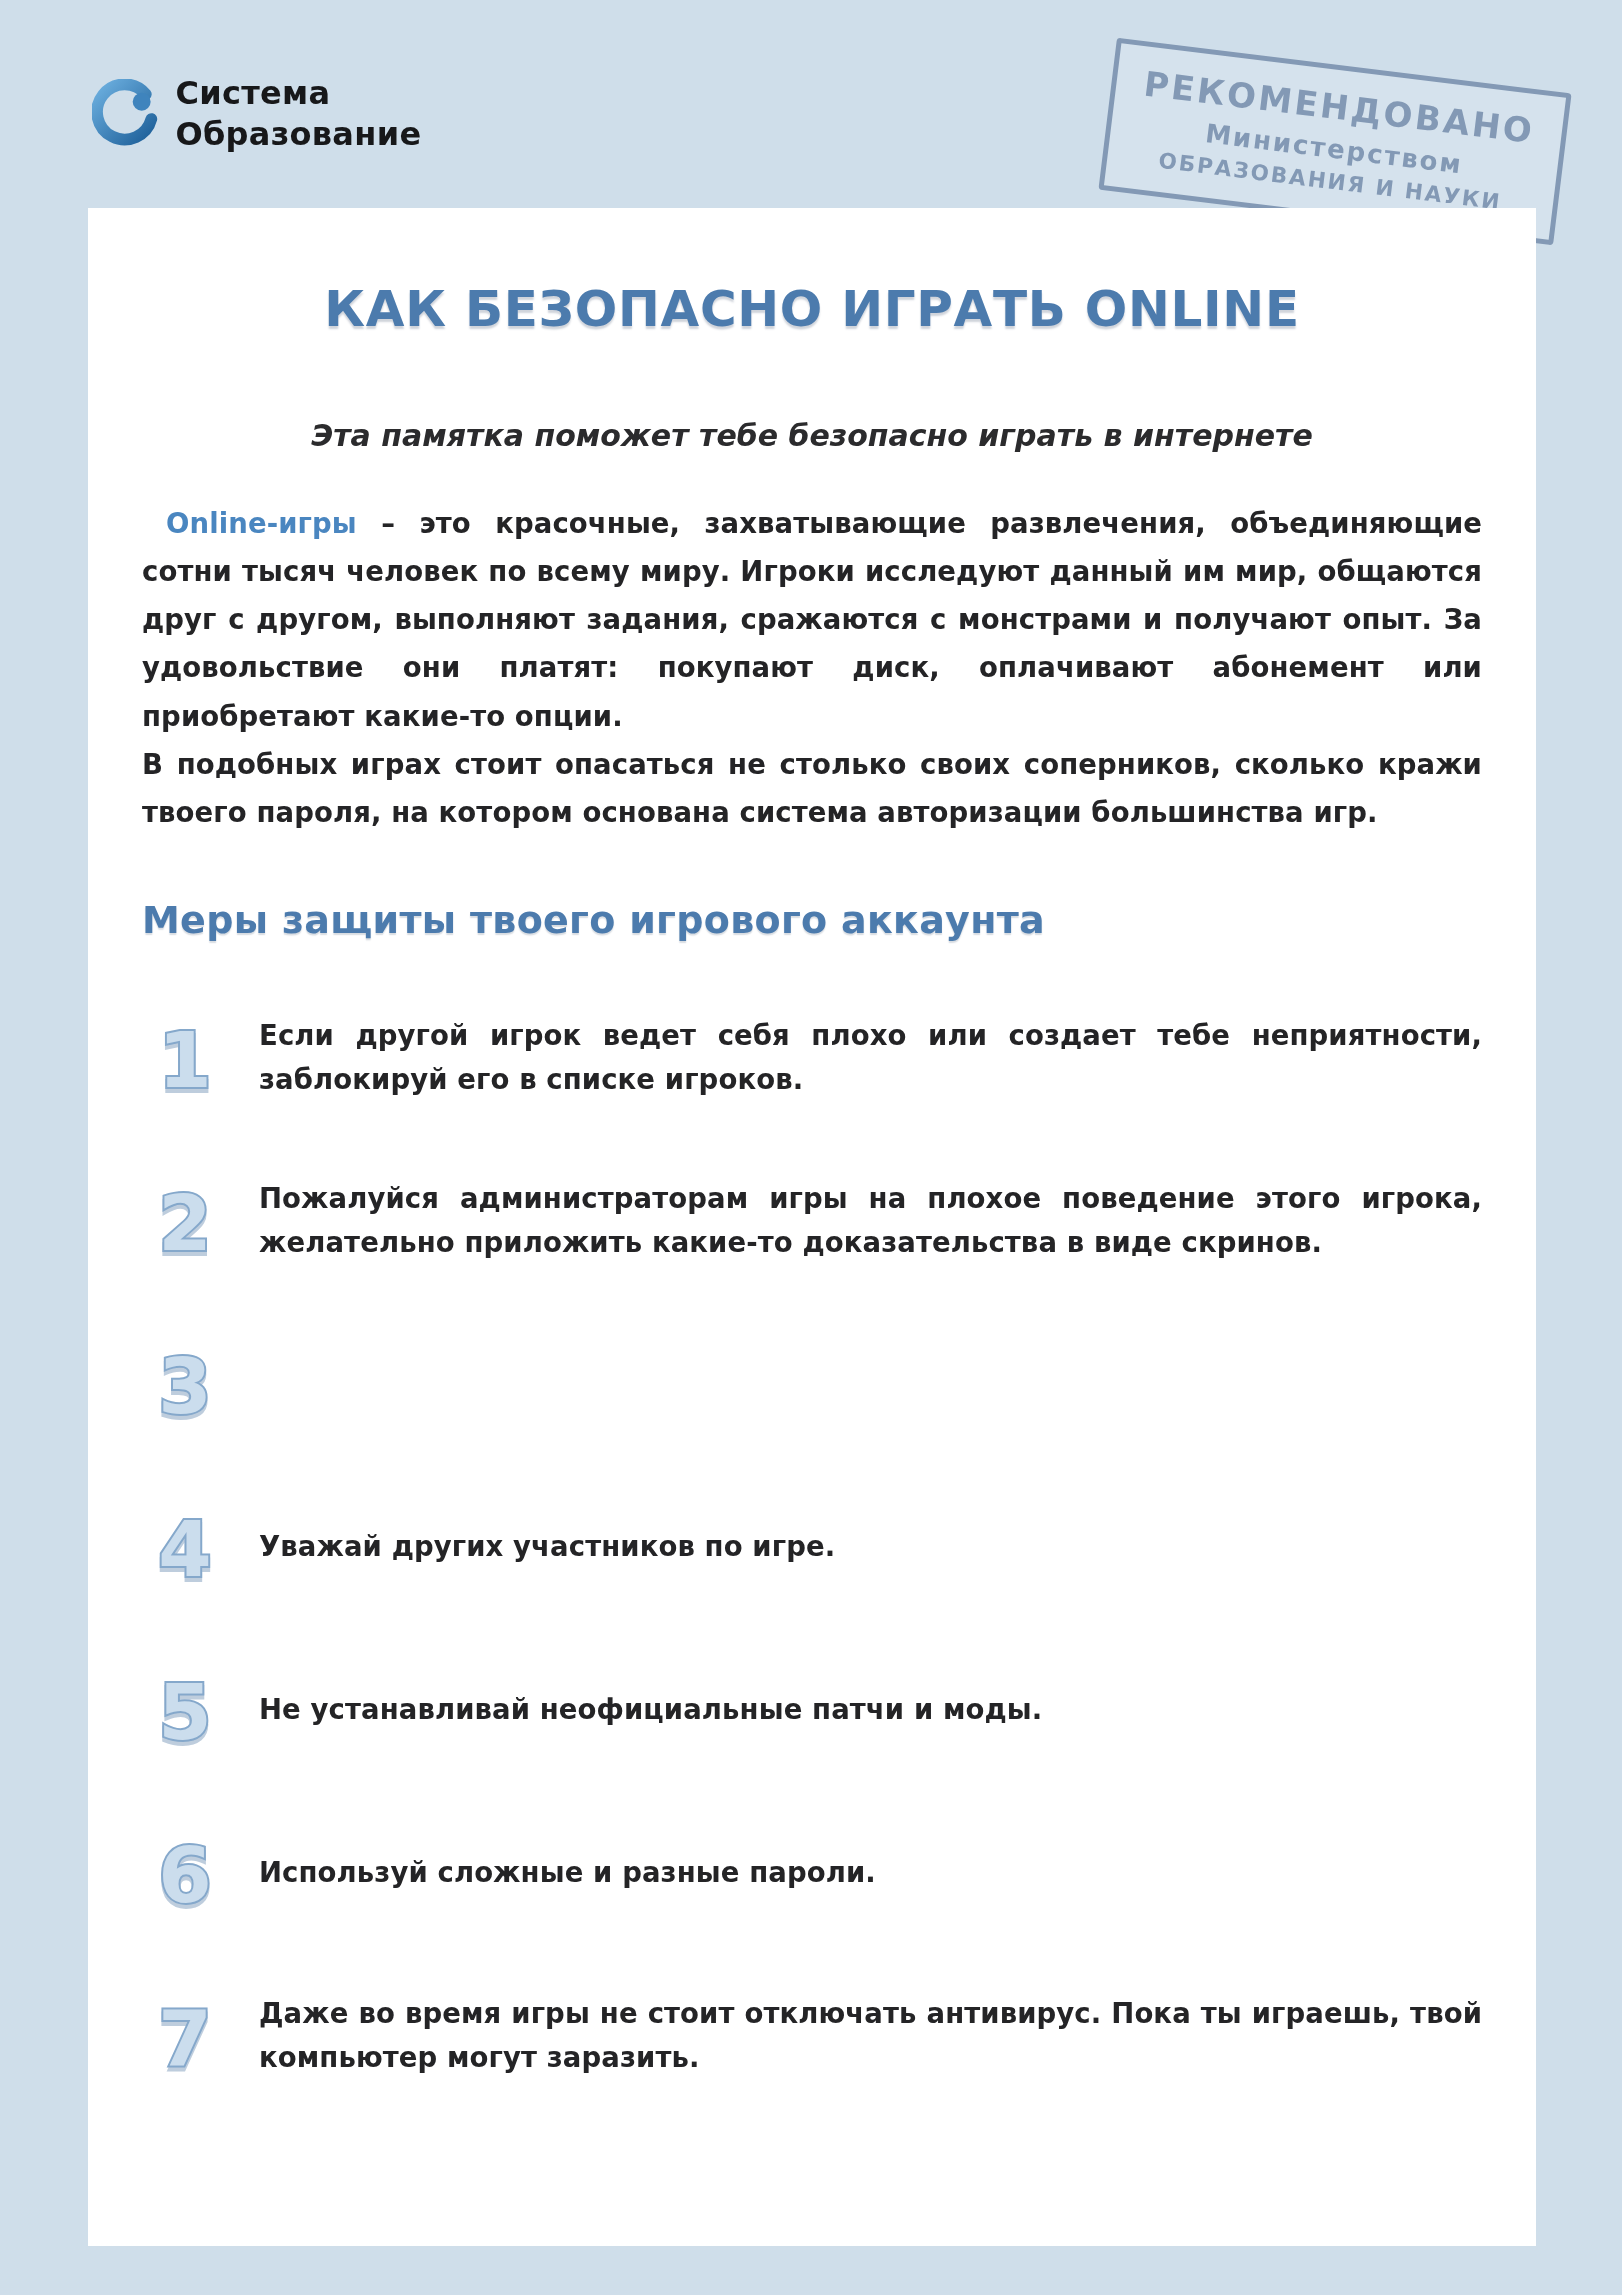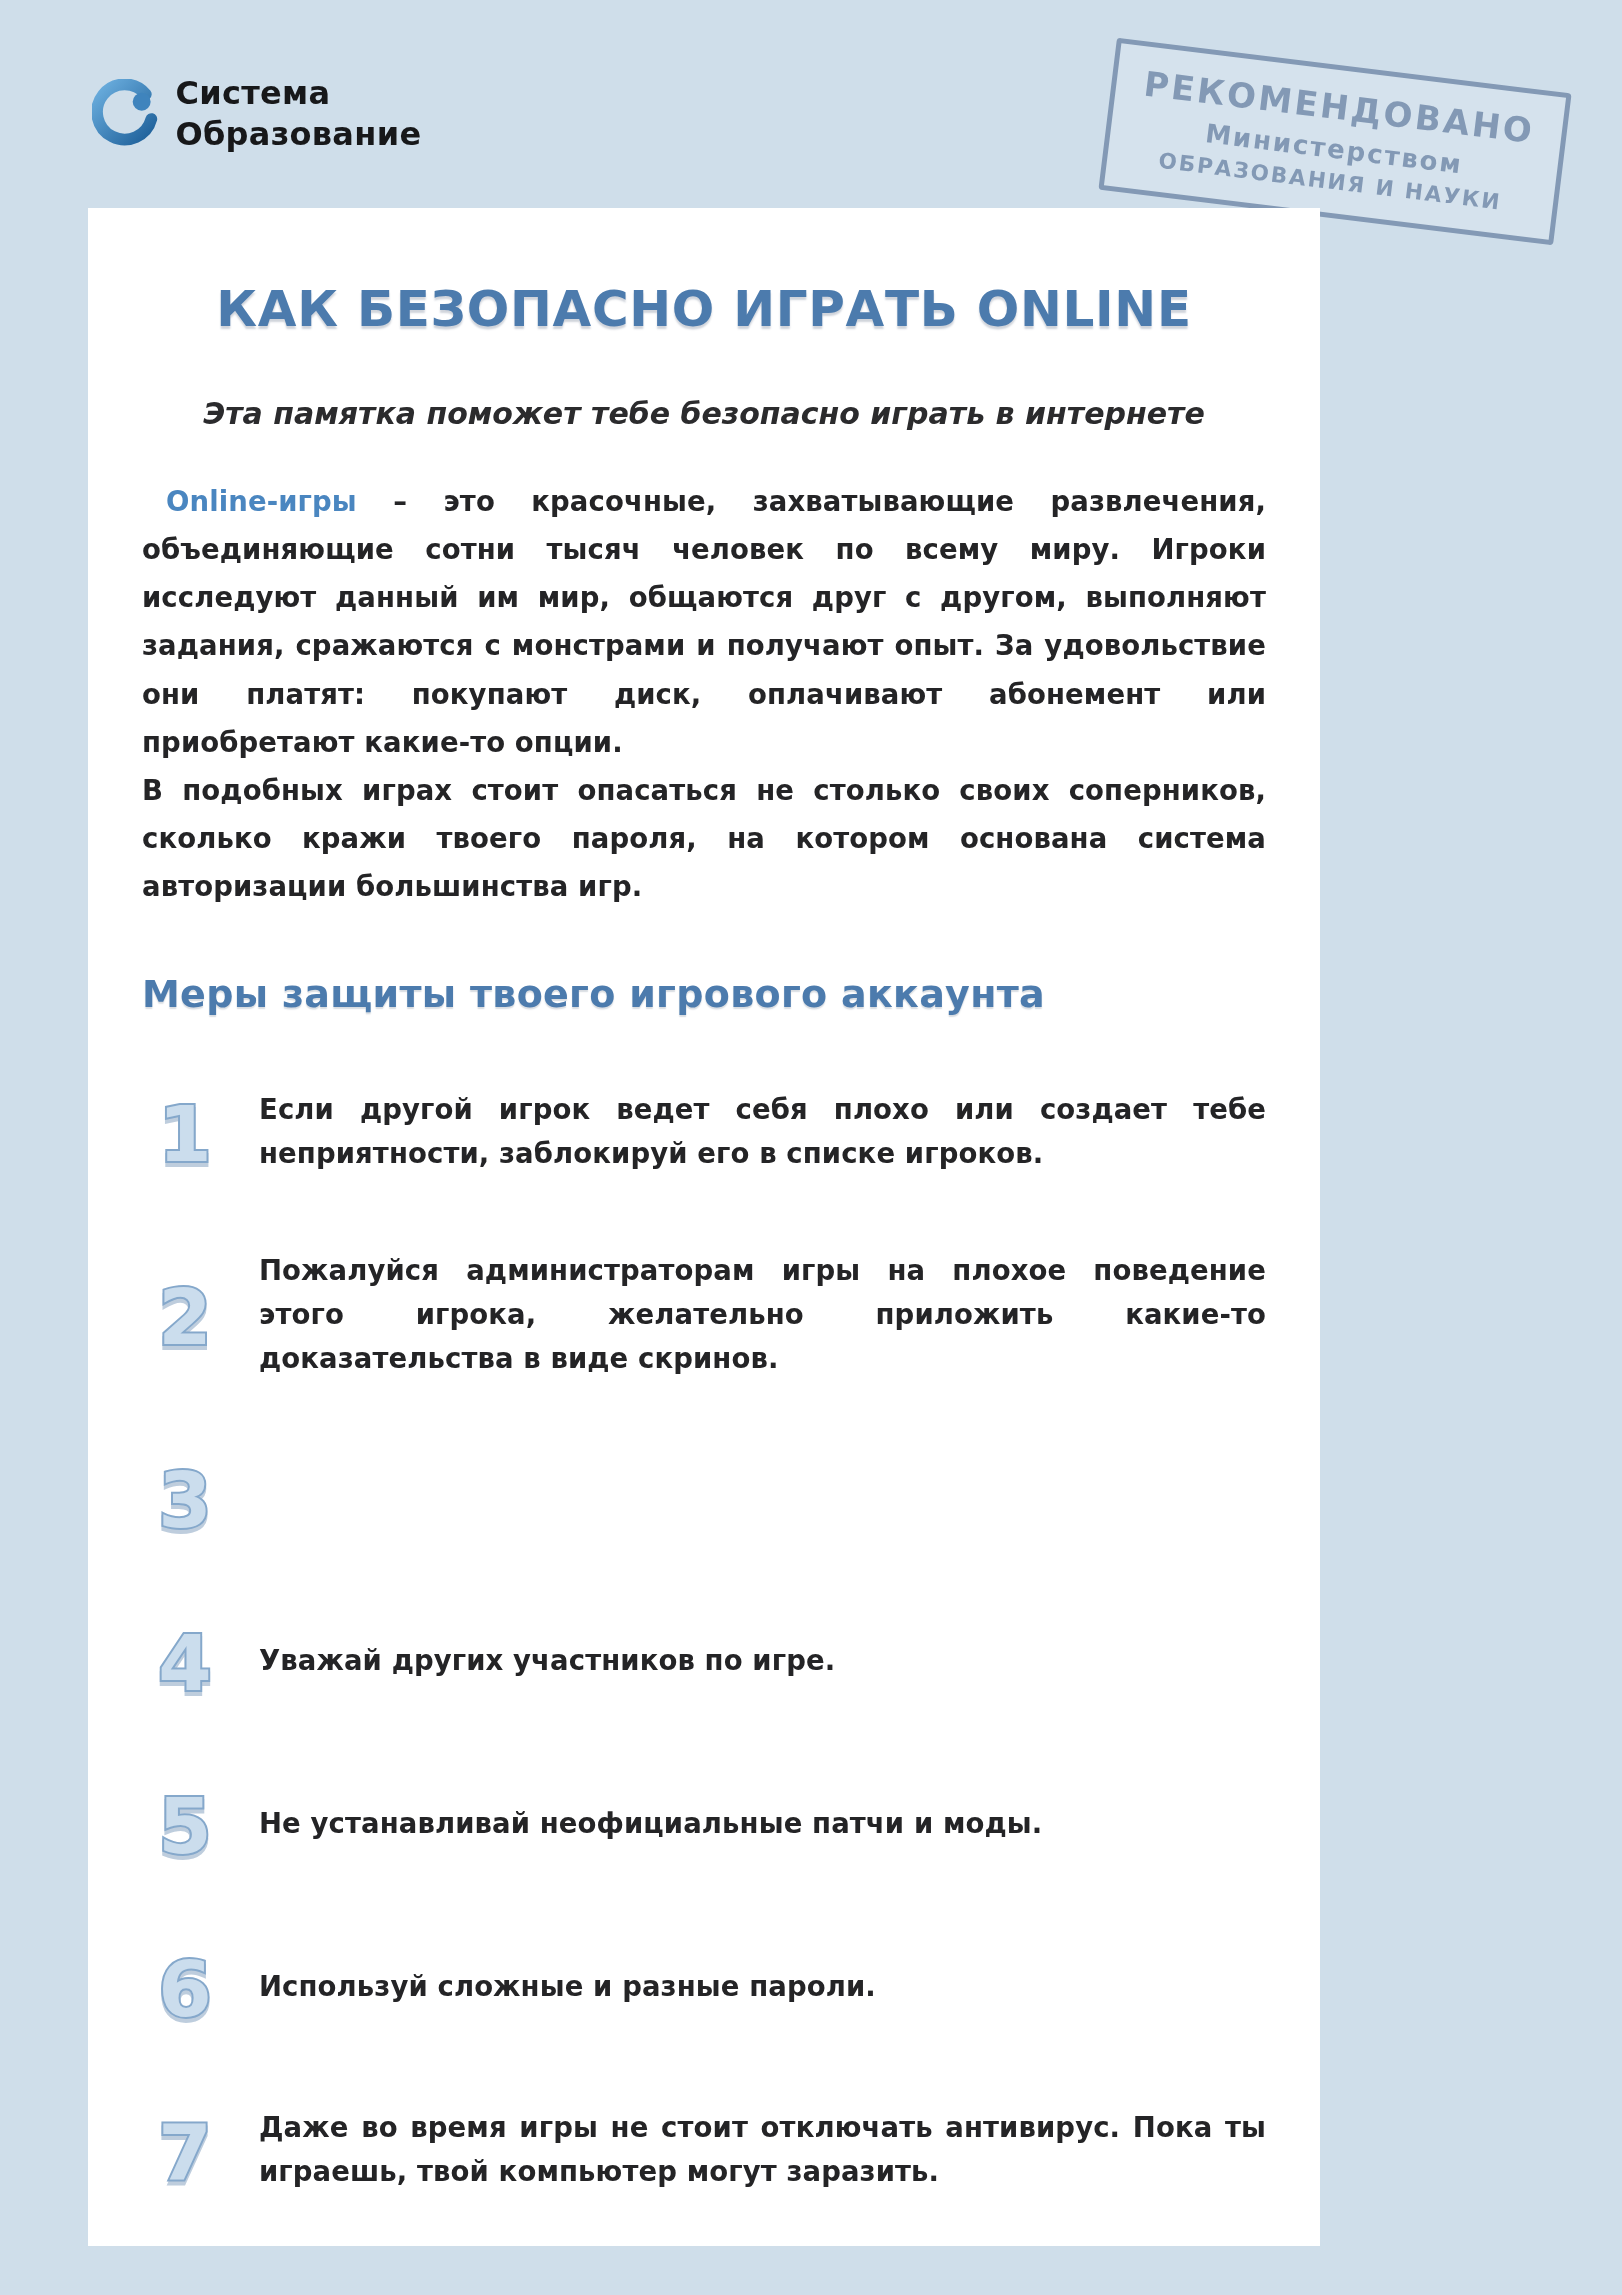--- a/index.html
+++ b/index.html
@@ -47,40 +47,40 @@
   }
   .stamp-l1 { font-size: 34px; font-weight: bold; letter-spacing: 2.6px; }
   .stamp-l2 { font-size: 26px; font-weight: bold; letter-spacing: 2px; margin-top: 6.5px; }
   .stamp-l3 { font-size: 21.6px; font-weight: bold; letter-spacing: 2px; margin-top: 5.2px; }
 
   
   .card {
     position: absolute;
     left: 88px;
     top: 208px;
-    width: 1232px;
+    width: 1448px;
     height: 2038px;
     background: #ffffff;
     box-sizing: border-box;
     padding: 47px 54px 39px 54px;
     overflow: hidden;
   }
 
   h1.title {
     margin: 25px 0 0 0;
     text-align: center;
     color: #4c7bad;
     font-size: 50px;
     font-weight: bold;
     letter-spacing: 0.7px;
     text-shadow: 0 2.6px 2px rgba(40,60,90,0.22);
   }
 
   .subtitle {
-    margin-top: 58px;
+    margin-top: 80px;
     text-align: center;
     font-style: italic;
     font-weight: bold;
     font-size: 30px;
     color: #2b2b2d;
   }
 
   .intro {
     margin-top: 46px;
     font-size: 27.5px;

